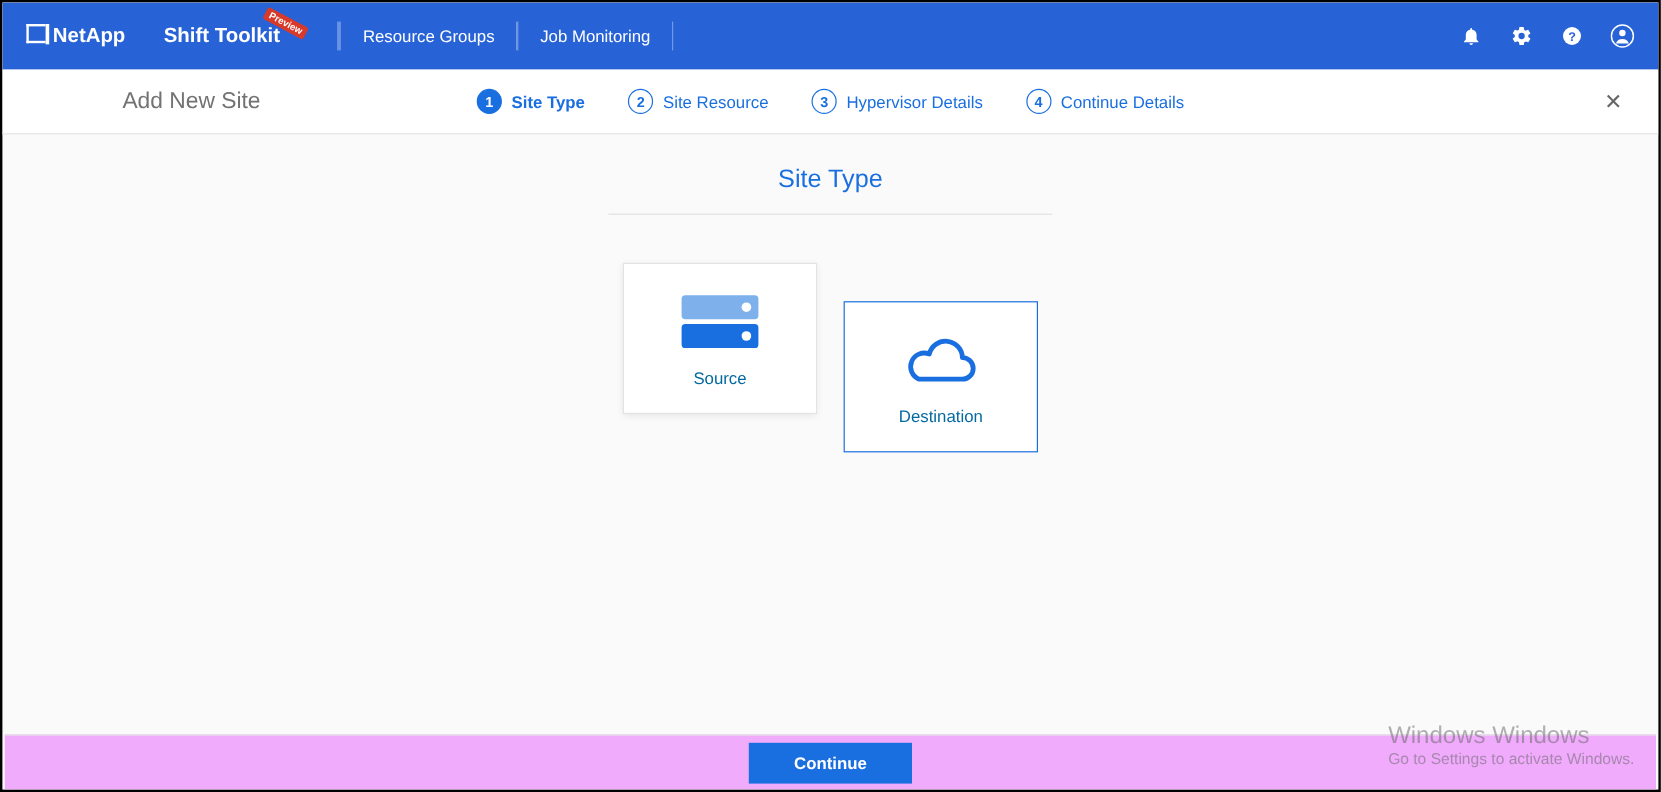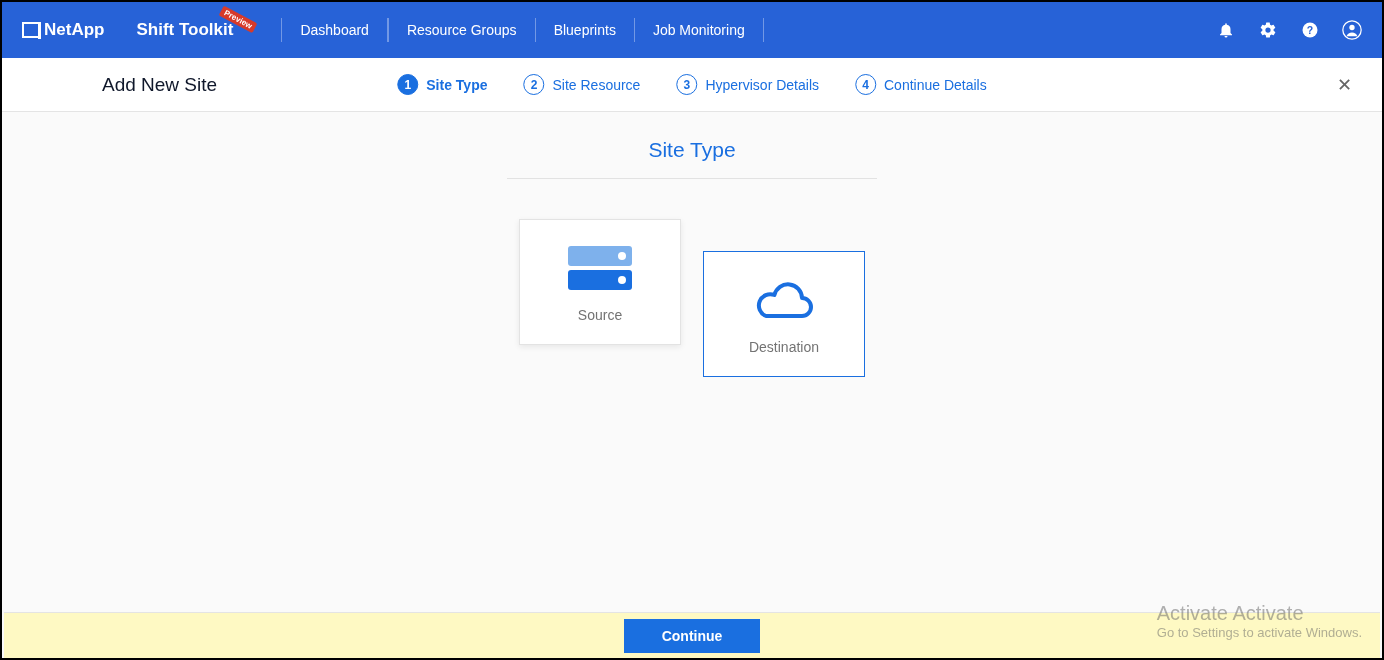--- a/index.html
+++ b/index.html
@@ -16,21 +16,20 @@
     .header {
       background: #2762d7;
       height: 56px;
       display: flex;
       align-items: center;
       padding: 0 20px;
       color: #fff;
     }
     .brand {
       display: flex;
-      align-items: center;
       font-weight: 700;
       font-size: 17px;
       margin-right: 32px;
     }
     .brand-n {
       display: inline-block;
       width: 16px;
       height: 16px;
       border: 2.5px solid #fff;
       border-right: none;
@@ -105,21 +104,21 @@
     .subbar {
       background: #fff;
       height: 54px;
       display: flex;
       align-items: center;
       padding: 0 24px 0 100px;
       border-bottom: 1px solid #e4e4e4;
       position: relative;
     }
     .page-title {
-      color: #0f172a;
+      color: #737373;
       font-size: 19px;
       font-weight: 400;
     }
     .stepper {
       display: flex;
       align-items: center;
       gap: 36px;
       position: absolute;
       left: 50%;
       transform: translateX(-50%);
@@ -202,21 +201,21 @@
     }
     .card-icon {
       height: 54px;
       display: flex;
       align-items: center;
       justify-content: center;
       margin-bottom: 12px;
     }
     .card-label {
       font-size: 14px;
-      color: #737373;
+      color: #0369a1;
     }
     
     .server-stack {
       display: flex;
       flex-direction: column;
       gap: 4px;
     }
     .server-bar {
       width: 64px;
       height: 20px;
@@ -235,21 +234,21 @@
       border-radius: 50%;
       background: #fff;
     }
     
     .footer {
       position: absolute;
       bottom: 0;
       left: 2px;
       right: 2px;
       height: 46px;
-      background: #fef9c3;
+      background: #f0abfc;
       border-top: 1px solid #e4e4e4;
       display: flex;
       align-items: center;
       justify-content: center;
     }
     .continue-btn {
       background: #1a6fe0;
       color: #fff;
       border: none;
       padding: 9px 38px;
@@ -276,26 +275,24 @@
   <div class="brand">
     <span class="brand-n"></span>
     <span>NetApp</span>
   </div>
   <div class="product">
     <span>Shift Toolkit</span>
     <span class="preview-badge">Preview</span>
   </div>
   <div class="nav">
     <div class="nav-sep"></div>
-    <div class="nav-item">Dashboard</div>
     <div class="nav-sep"></div>
     <div class="nav-sep"></div>
     <div class="nav-item">Resource Groups</div>
     <div class="nav-sep"></div>
-    <div class="nav-item">Blueprints</div>
     <div class="nav-sep"></div>
     <div class="nav-item">Job Monitoring</div>
     <div class="nav-sep"></div>
   </div>
   <div class="header-spacer"></div>
   <div class="header-icons">
     <div class="hicon">
       <svg viewBox="0 0 24 24" width="18" height="18">
           <path d="M12 22a2 2 0 0 0 2-2h-4a2 2 0 0 0 2 2zm6-6V11a6 6 0 0 0-5-5.91V4a1 1 0 1 0-2 0v1.09A6 6 0 0 0 6 11v5l-2 2v1h16v-1l-2-2z"></path>
         </svg>
@@ -370,15 +367,15 @@
       <div class="card-label">Destination</div>
     </div>
   </div>
 </div>
 
 <div class="footer">
   <button class="continue-btn">Continue</button>
 </div>
 
 <div class="watermark">
-  <div class="wm-title">Activate Activate</div>
+  <div class="wm-title">Windows Windows</div>
   <div class="wm-sub">Go to Settings to activate Windows.</div>
 </div>
 
 </body></html>

